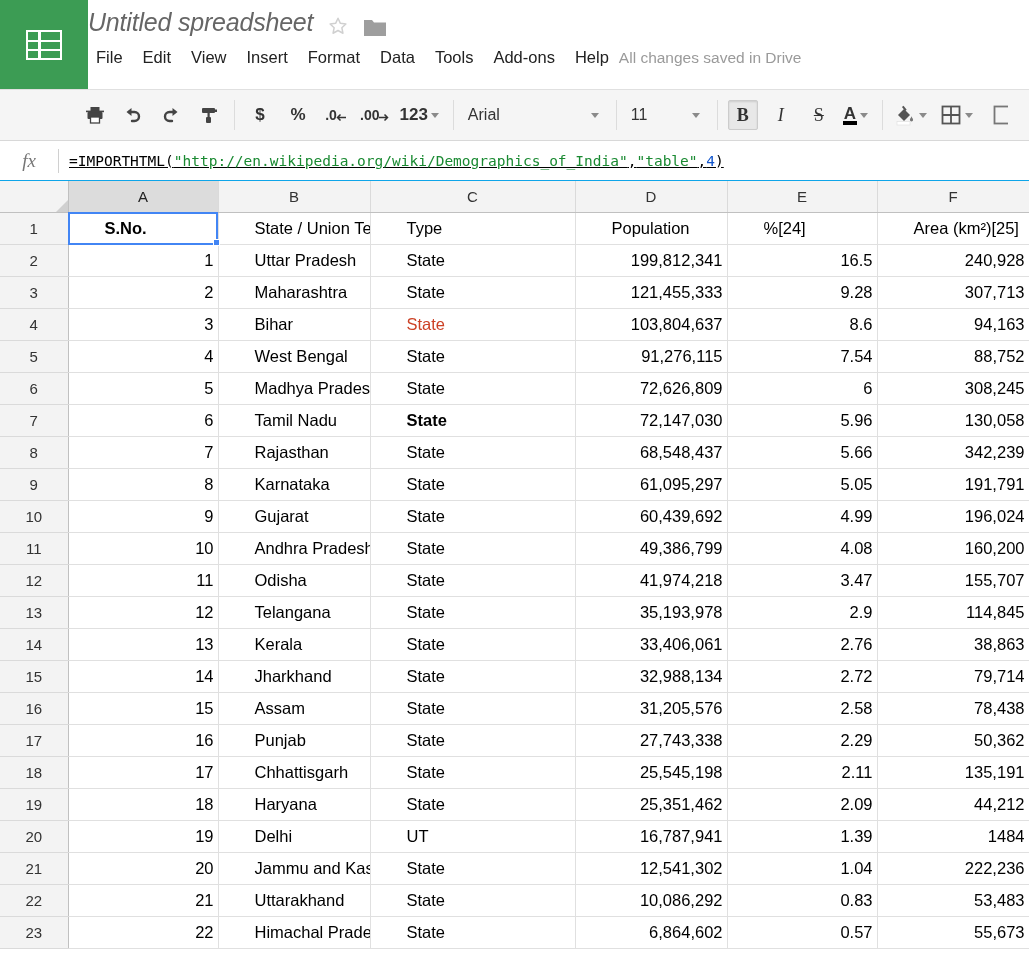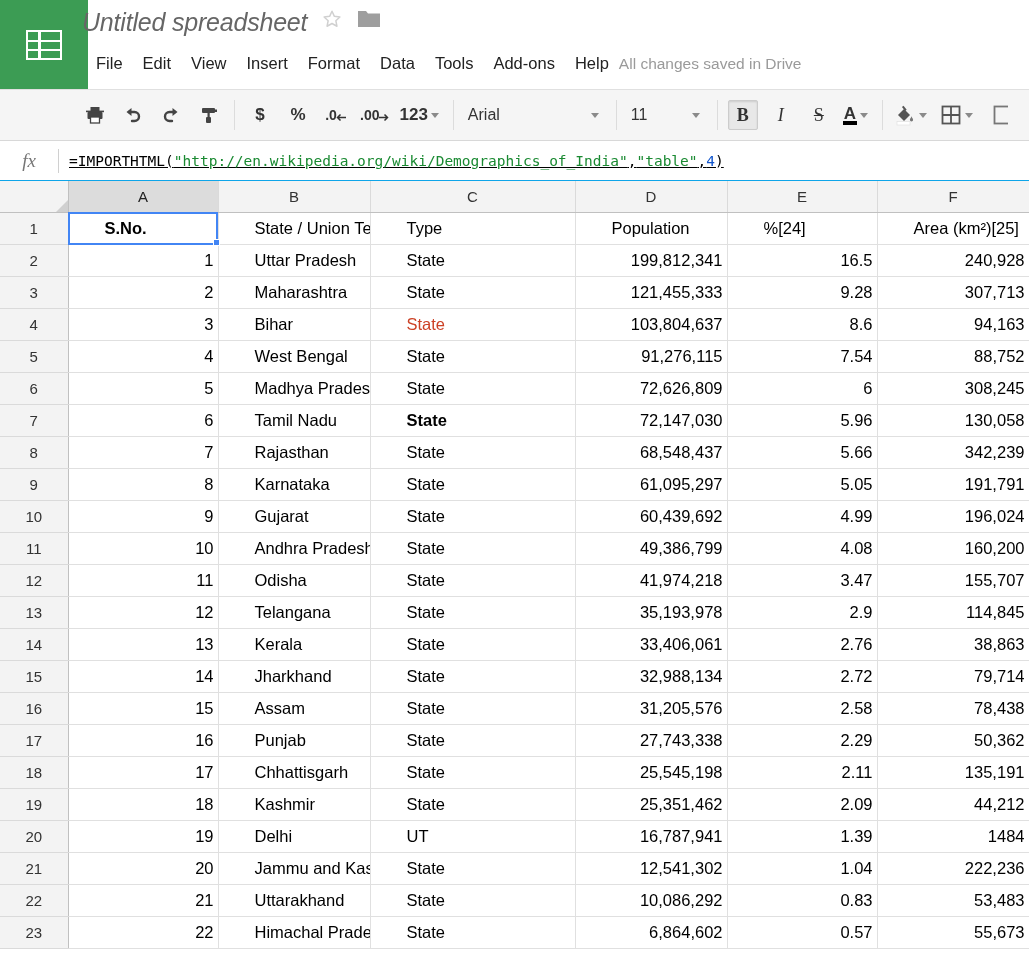--- a/index.html
+++ b/index.html
@@ -31,32 +31,32 @@
   .logo-grid:after {
     content: ""; position: absolute; left: 0; right: 0; top: 17px;
     height: 2.5px; background: #ffffff;
   }
   .logo-vline {
     position: absolute; left: 10px; top: 0; bottom: 0;
     width: 2.5px; background: #ffffff;
   }
 
   .title-row {
-    position: absolute; left: 82px; top: 8px;
-    display: flex; align-items: flex-start; gap: 14px;
+    position: absolute; left: 88px; top: 8px;
+    display: flex; align-items: flex-end; gap: 14px;
   }
   .doc-title {
     font-size: 25px; font-style: italic; color: #666666;
     letter-spacing: -0.2px; white-space: nowrap;
   }
   .star-icon { width: 22px; height: 22px; display: block; }
   .folder-icon { width: 24px; height: 20px; display: block; }
 
   .menu-row {
-    position: absolute; left: 86px; top: 52px;
+    position: absolute; left: 86px; top: 46px;
     display: flex; align-items: baseline;
   }
   .menu-item {
     font-size: 16.5px; color: #222222;
     padding: 2px 10px; white-space: nowrap; cursor: default;
   }
   .save-status {
     font-size: 15.5px; color: #9a9a9a;
     white-space: nowrap;
   }
@@ -545,21 +545,21 @@
           <td class="cell num">17</td>
           <td class="cell txt">Chhattisgarh</td>
           <td class="cell txt">State</td>
           <td class="cell num">25,545,198</td>
           <td class="cell num">2.11</td>
           <td class="cell num">135,191</td>
         </tr>
         <tr>
           <td class="rowhead">19</td>
           <td class="cell num">18</td>
-          <td class="cell txt">Kashmir</td>
+          <td class="cell txt">Haryana</td>
           <td class="cell txt">State</td>
           <td class="cell num">25,351,462</td>
           <td class="cell num">2.09</td>
           <td class="cell num">44,212</td>
         </tr>
         <tr>
           <td class="rowhead">20</td>
           <td class="cell num">19</td>
           <td class="cell txt">Delhi</td>
           <td class="cell txt">UT</td>

